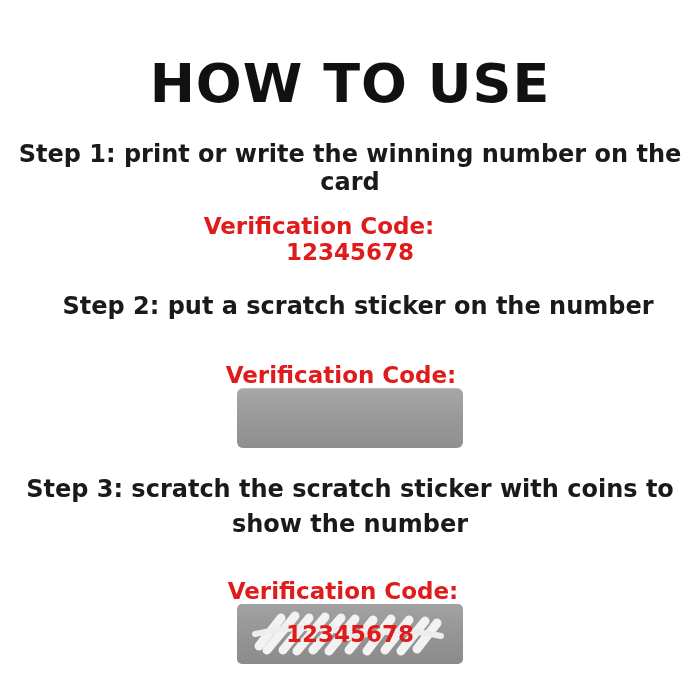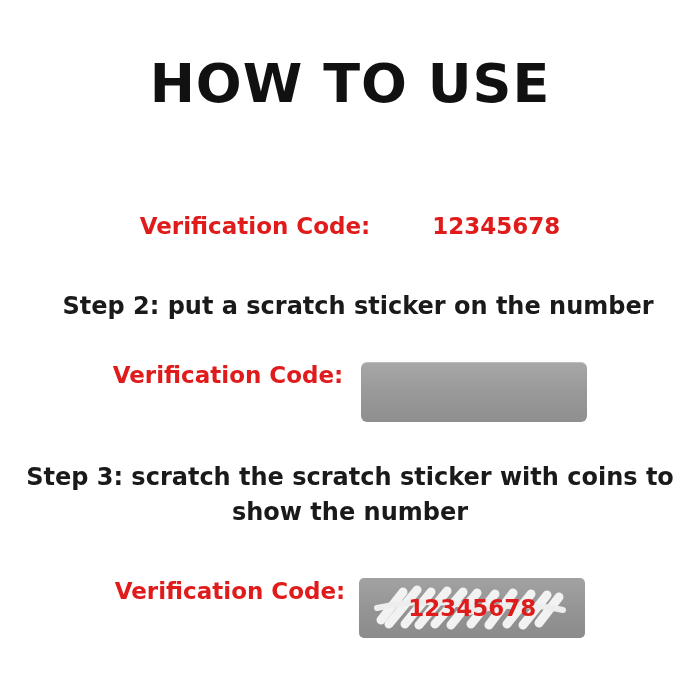--- a/index.html
+++ b/index.html
@@ -35,28 +35,29 @@
     position: absolute;
     width: 700px;
     text-align: center;
     font-size: 24px;
     font-weight: bold;
     color: #1a1a1a;
     font-family: "DejaVu Sans", sans-serif;
   }
   #step1-text { top: 140px; }
   #step2-text { top: 292px; padding-left: 8px; }
-  #step3-text { top: 460px; line-height: 1.45; text-align: center; }
+  #step3-text { top: 472px; line-height: 1.45; text-align: center; }
 
   .row {
     position: absolute;
     width: 700px;
     display: flex;
-    align-items: flex-start;
+    align-items: center;
     justify-content: center;
+    flex-direction: column;
   }
   .vc-label {
     font-size: 23px;
     font-weight: bold;
     color: #e01b1b;
     font-family: "DejaVu Sans", sans-serif;
     white-space: nowrap;
   }
   .vc-number {
     font-size: 23px;
@@ -112,20 +113,21 @@
     letter-spacing: 0px;
   }
 </style>
 </head>
 <body>
 
 <div class="page">
 
   <div class="title">HOW TO USE</div>
 
+  <div class="step-text" id="step1-text">Step 1: print or write the winning number on the card</div>
 
   <div class="row" id="row1">
     <span class="vc-label">Verification Code:</span>
     <span class="vc-number">12345678</span>
   </div>
 
   <div class="step-text" id="step2-text">Step 2: put a scratch sticker on the number</div>
 
   <div class="row" id="row2">
     <span class="vc-label">Verification Code:</span>

